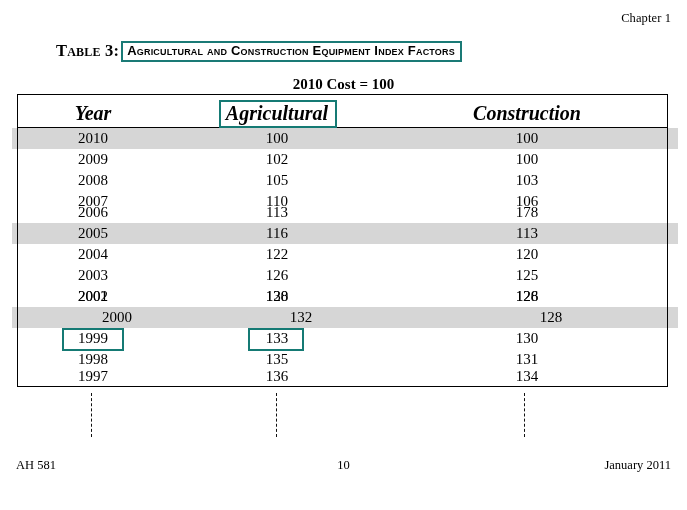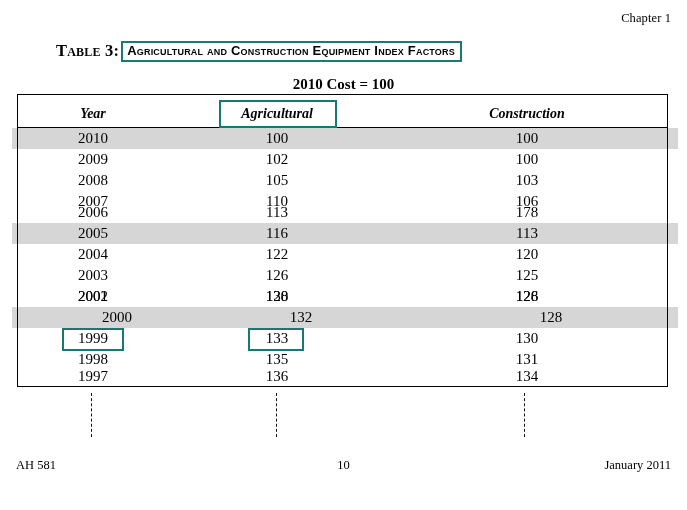--- a/index.html
+++ b/index.html
@@ -115,21 +115,21 @@
     font-size: 15px;
     white-space: nowrap;
   }
   .c-year        { left: 18px;  width: 150px; }
   .c-agri        { left: 202px; width: 150px; }
   .c-constr      { left: 452px; width: 150px; }
 
   .hdr .cell {
     font-style: italic;
     font-weight: bold;
-    font-size: 14px;
+    font-size: 20px;
   }
   #header-rule {
     position: absolute;
     left: 17px;
     top: 127px;
     width: 651px;
     height: 0;
     border-top: 1.4px solid #000000;
     z-index: 3;
   }

